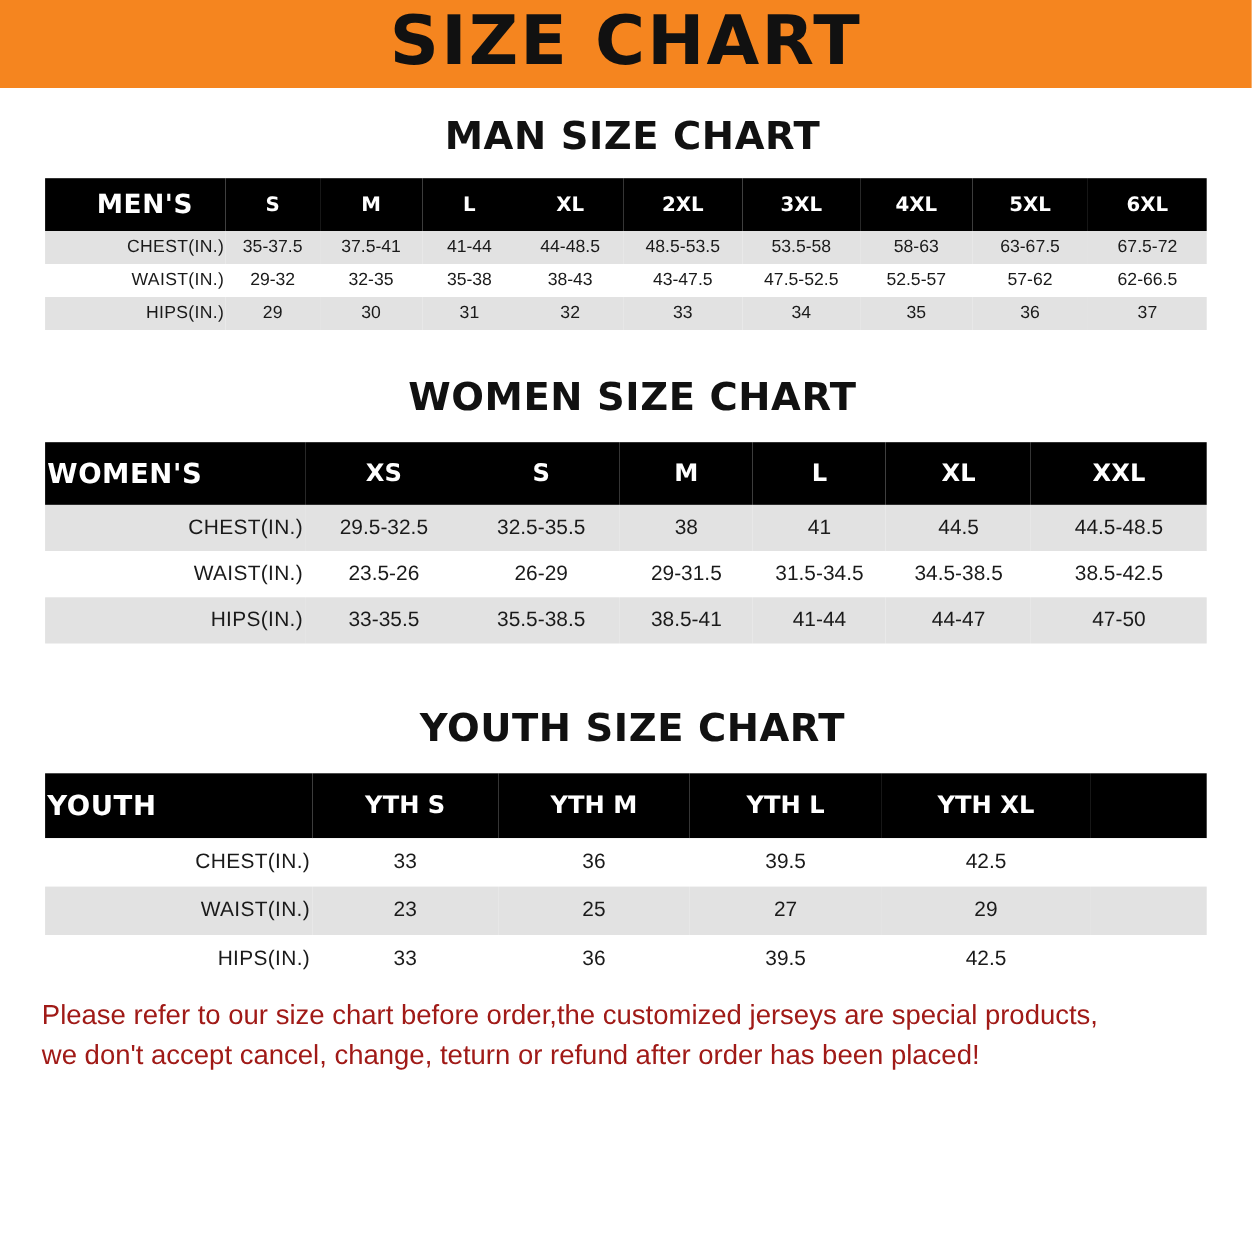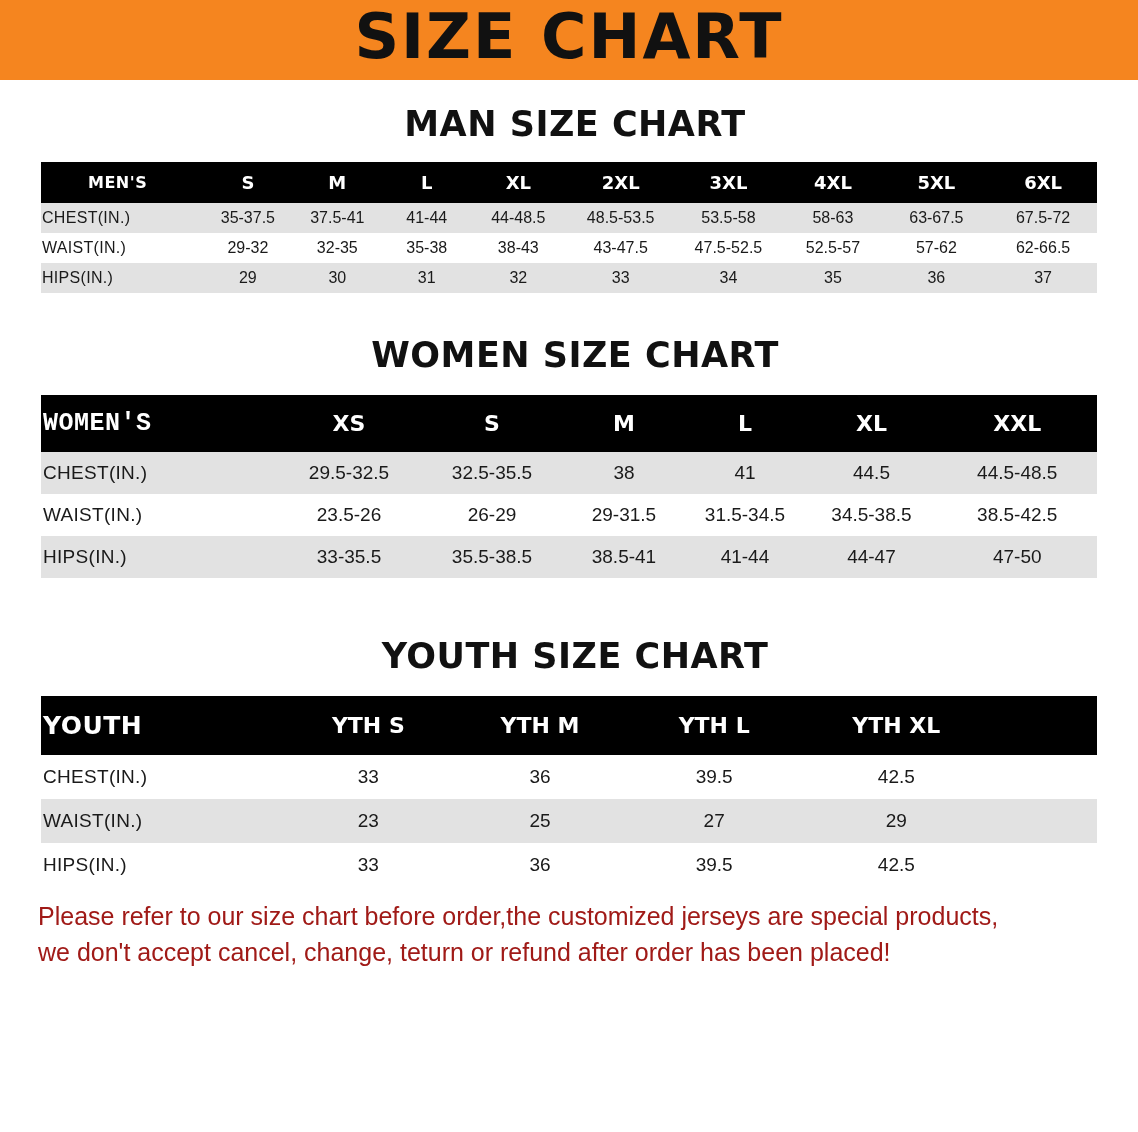--- a/index.html
+++ b/index.html
@@ -78,35 +78,35 @@
   }
   tbody td {
     text-align: center;
     font-family: "Liberation Sans", sans-serif;
     font-size: 17px;
     color: #1a1a1a;
     padding: 7px 2px;
     white-space: nowrap;
   }
   tbody td.rowlabel {
-    text-align: left;
+    text-align: right;
     font-size: 17px;
     letter-spacing: 0.3px;
   }
   tr.shade td { background: #e2e2e2; }
   tr.plain td { background: #ffffff; }
 
   
   .tbl-men thead th { font-size: 18px; }
-  .tbl-men thead th.rowlabel { font-size: 16px; padding-left: 47px; }
+  .tbl-men thead th.rowlabel { font-size: 24px; padding-left: 47px; }
   .tbl-men tbody td { font-size: 16px; padding: 6px 1px; }
 
   
   .tbl-women thead th { font-size: 22px; padding: 14px 2px; }
-  .tbl-women thead th.rowlabel { font-size: 25px; font-family: Liberation Mono, monospace; }
+  .tbl-women thead th.rowlabel { font-size: 25px; }
   .tbl-women tbody td { font-size: 19px; padding: 10px 2px; }
 
   
   .tbl-youth thead th { font-size: 22px; padding: 15px 2px; }
   .tbl-youth thead th.rowlabel { font-size: 25px; }
   .tbl-youth tbody td { font-size: 19px; padding: 11px 2px; }
 
   
   .note {
     margin-top: 11px;

